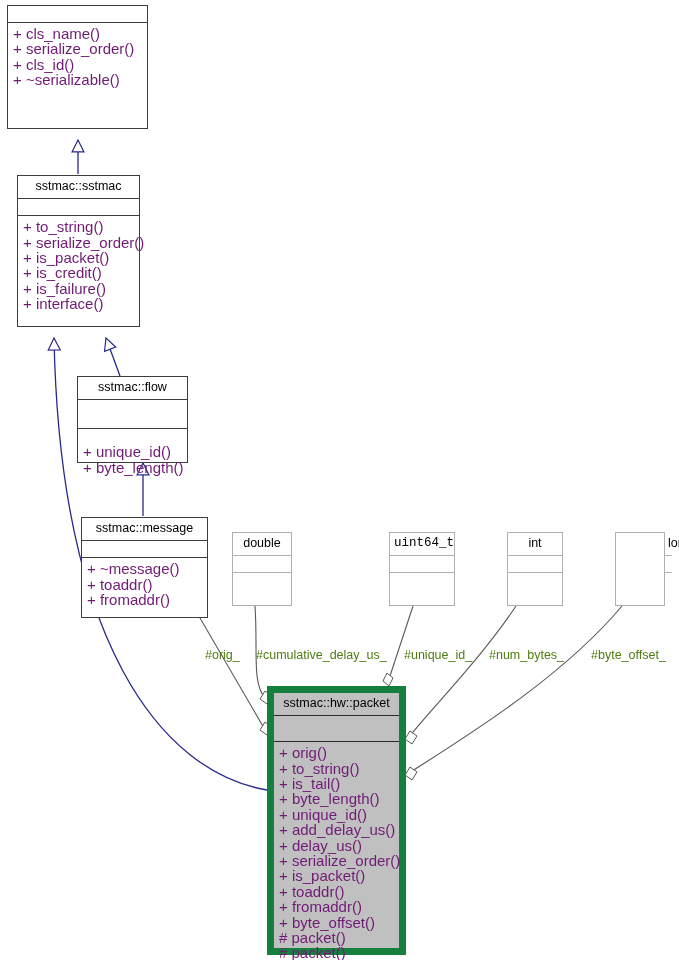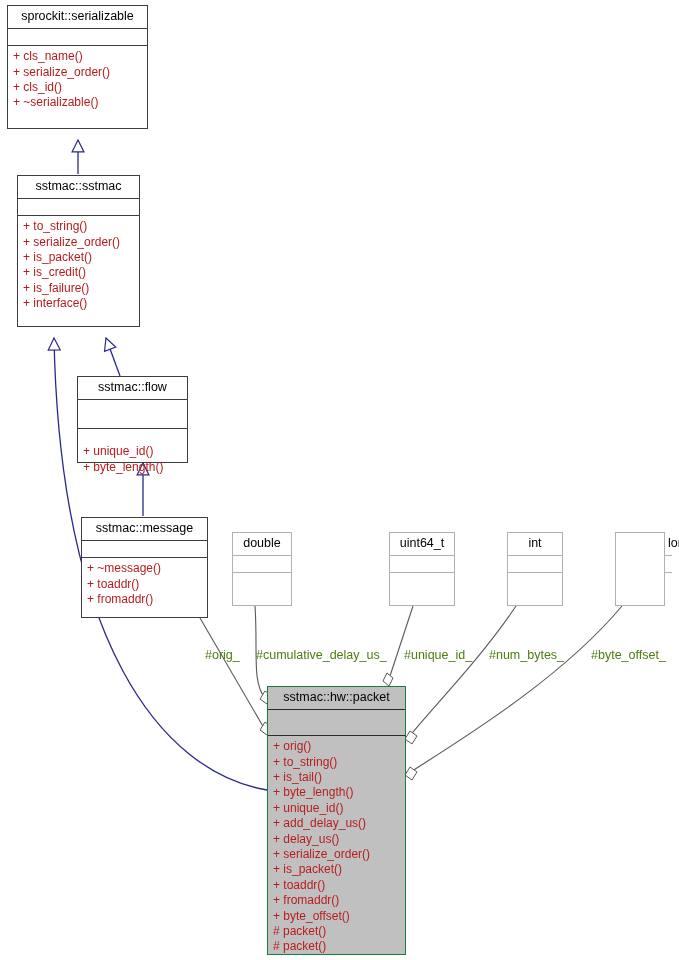--- a/index.html
+++ b/index.html
@@ -26,21 +26,21 @@
     position: absolute;
     box-sizing: border-box;
     border: 1px solid #3d3d3d;
     background: #ffffff;
     display: flex;
     flex-direction: column;
     z-index: 5;
   }
   .umlbox.grey {
     background: #c0c0c0;
-    border: 1px solid #15803d;
+    border: 7px solid #15803d;
   }
   .umlbox.light {
     border: 1px solid #b0b0b0;
     background: #ffffff;
   }
   .uml-title {
     box-sizing: border-box;
     text-align: center;
     font-size: 12.5px;
     color: #000000;
@@ -56,22 +56,22 @@
     min-height: 17px;
     padding: 1px 4px;
   }
   .light .uml-attrs { border-bottom: 1px solid #b0b0b0; }
   .uml-methods {
     box-sizing: border-box;
     padding: 3px 4px 4px 5px;
     flex: 1 1 auto;
   }
   .uml-methods .m {
-    font-size: 12px;
-    color: #b91c1c;
+    font-size: 15px;
+    color: #701a75;
     line-height: 15.4px;
     white-space: nowrap;
   }
   .uml-methods.empty { min-height: 17px; padding: 0; }
   .edge-label {
     position: absolute;
     font-size: 12.5px;
     color: #4d7c0f;
     white-space: nowrap;
     z-index: 6;
@@ -126,21 +126,20 @@
       <path d="M410,731 L417,736 L412,744 L405,739 z" fill="#ffffff" stroke="#585858" stroke-width="1"></path>
     </g>
 
     <g>
       <path d="M622,606 C560,680 460,740 409,773" fill="none" stroke="#585858" stroke-width="1.1"></path>
       <path d="M410,767 L417,772 L412,780 L405,775 z" fill="#ffffff" stroke="#585858" stroke-width="1"></path>
     </g>
   </svg>
 
   <div class="umlbox" style="left:7px; top:5px; width:141px; height:124px;">
-    <div class="uml-title">sprockit::serializable</div>
     <div class="uml-attrs"></div>
     <div class="uml-methods">
       <div class="m">+ cls_name()</div>
       <div class="m">+ serialize_order()</div>
       <div class="m">+ cls_id()</div>
       <div class="m">+ ~serializable()</div>
     </div>
   </div>
 
   <div class="umlbox" style="left:17px; top:175px; width:123px; height:152px;">
@@ -174,21 +173,21 @@
       <div class="m">+ fromaddr()</div>
     </div>
   </div>
 
   <div class="umlbox light" style="left:232px; top:532px; width:60px; height:74px;">
     <div class="uml-title">double</div>
     <div class="uml-attrs"></div>
     <div class="uml-methods empty"></div>
   </div>
 
-  <div class="umlbox light" style="left:389px; top:532px; width:66px; height:74px;">
+  <div class="umlbox light" style="left:389px; top:532px; width:66px; height:74px;font-family:Liberation Mono, monospace;">
     <div class="uml-title">uint64_t</div>
     <div class="uml-attrs"></div>
     <div class="uml-methods empty"></div>
   </div>
 
   <div class="umlbox light" style="left:507px; top:532px; width:56px; height:74px;">
     <div class="uml-title">int</div>
     <div class="uml-attrs"></div>
     <div class="uml-methods empty"></div>
   </div>

